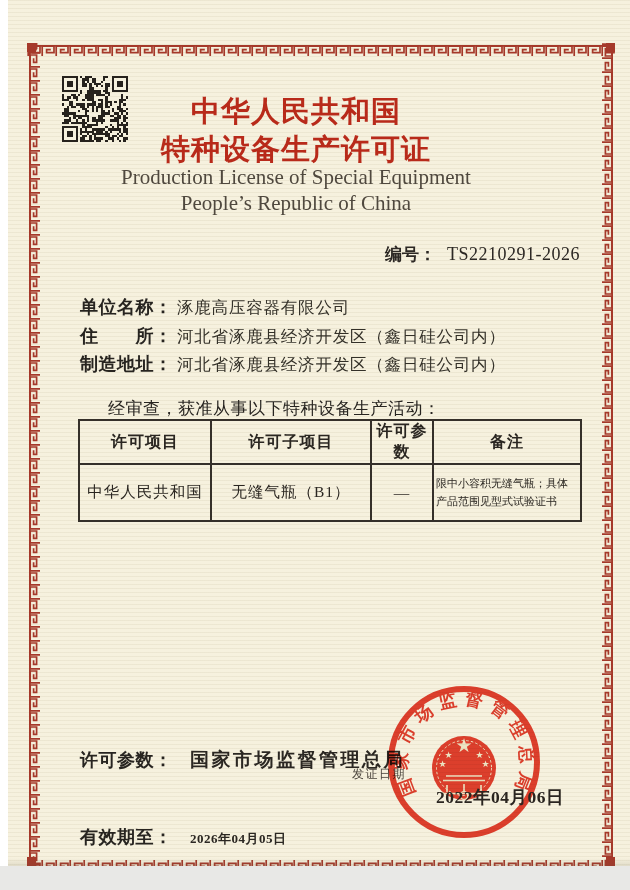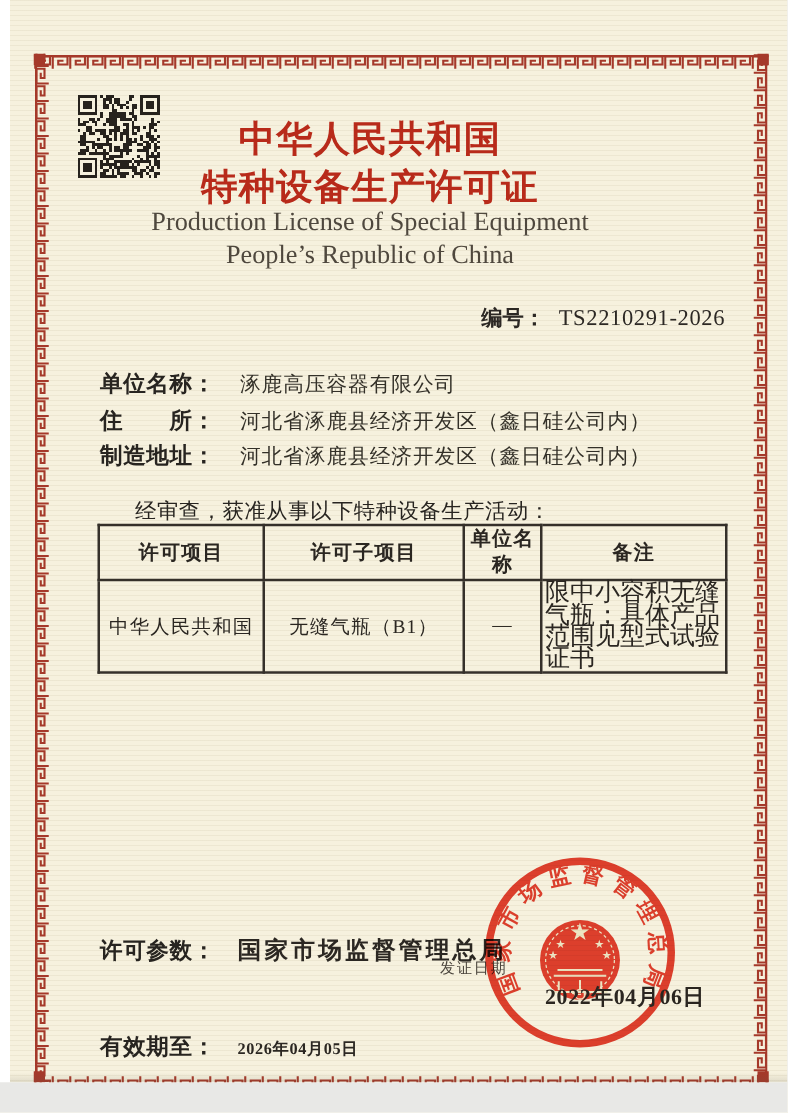--- a/index.html
+++ b/index.html
@@ -40,34 +40,34 @@
   #title-en-1 { top: 165px; }
   #title-en-2 { top: 191px; }
 
   .license-row { position: absolute; left: 385px; top: 243px; display: flex; align-items: baseline; }
   .license-label { font-size: 17px; font-weight: bold; color: #2c2824; }
   .license-value { font-family: "Liberation Serif", serif; font-size: 18px; margin-left: 11px; letter-spacing: .5px; color: #2c2824; }
 
   .info-row { position: absolute; left: 80px; display: flex; align-items: baseline; }
   #info-row-0 { top: 295px; } #info-row-1 { top: 324px; } #info-row-2 { top: 352px; }
   .info-label { font-size: 18px; font-weight: bold; color: #272420; width: 97px; letter-spacing: .5px; }
-  .info-value { font-family: "Liberation Serif", serif; font-size: 16.5px; margin-left: 15px; letter-spacing: .8px; color: #333028; }
+  .info-value { font-family: "Liberation Serif", serif; font-size: 16.5px; letter-spacing: .8px; color: #333028; }
 
   .approval-note { position: absolute; left: 108px; top: 397px; font-size: 17px; font-weight: normal; color: #272420; letter-spacing: .5px; }
 
   .license-table {
     position: absolute; left: 78px; top: 419px; width: 502px;
     border-collapse: collapse; table-layout: fixed;
     font-family: "Liberation Serif", serif; color: #2a2621; padding-left: 24px;
   }
   .license-table th, .license-table td { border: 2px solid #35302a; }
   .license-table th { font-size: 16px; font-weight: bold; height: 26px; letter-spacing: 1px; text-align: center; }
   .license-table td { font-size: 15.5px; height: 57px; text-align: center; letter-spacing: 1px; }
   td.remark-cell {
-    font-size: 20px; line-height: 17.5px; text-align: left;
+    font-size: 11px; line-height: 17.5px; text-align: left;
     padding: 1px 2px; letter-spacing: 0; line-break: anywhere; word-break: break-all;
   }
 
   .footer-row { position: absolute; left: 80px; display: flex; align-items: baseline; }
   #issuer-row { top: 747px; } #valid-row { top: 789px; margin-top: 36px; }
   .footer-label { font-size: 18px; font-weight: bold; color: #272420; width: 97px; letter-spacing: .5px; }
   .issuer-value { font-family: "Liberation Serif", serif; font-size: 19px; font-weight: bold; margin-left: 13px; letter-spacing: 2.5px; color: #2b2722; }
   .valid-value  { font-family: "Liberation Serif", serif; font-size: 13px; font-weight: bold; margin-left: 13px; letter-spacing: .5px; color: #2b2722; text-align: right; }
 
   .issue-label { position: absolute; left: 352px; top: 766px; font-family: "Liberation Serif", serif;
@@ -681,21 +681,21 @@
     <colgroup>
       <col style="width:132px">
         <col style="width:160px">
         <col style="width:62px">
         <col style="width:148px">
     </colgroup>
     <thead>
       <tr>
         <th>许可项目</th>
         <th>许可子项目</th>
-        <th>单位名称</th>
+        <th>许可参数</th>
         <th>备注</th>
       </tr>
     </thead>
     <tbody>
       <tr>
         <td>中华人民共和国</td>
         <td>无缝气瓶（B1）</td>
         <td>—</td>
         <td class="remark-cell">限中小容积无缝气瓶；具体产品范围见型式试验证书</td>
       </tr>

